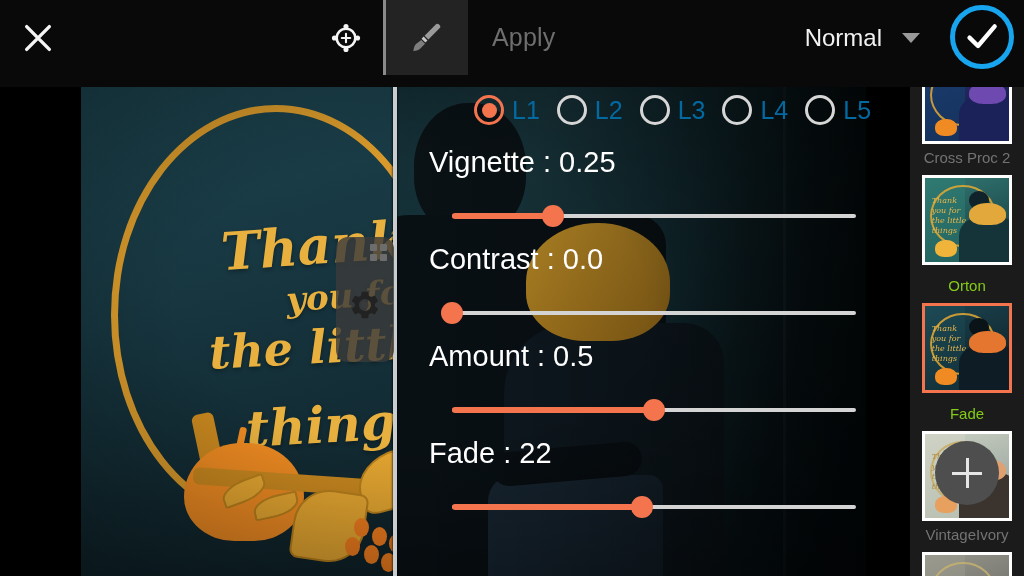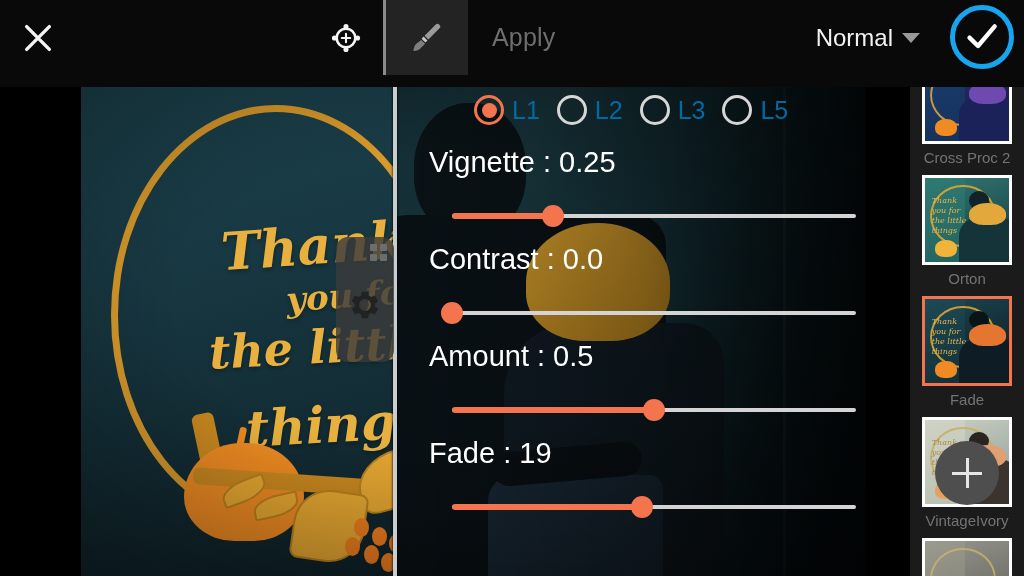--- a/index.html
+++ b/index.html
@@ -34,21 +34,21 @@
     background: #8a8a8a;
   }
   .topbar-text {
     position: absolute; top: 0; height: 75px; line-height: 75px;
     color: #6e6e6e; font-size: 25px; letter-spacing: .2px; cursor: pointer;
   }
   #apply-btn { left: 492px; }
   #reset-btn { left: 622px; }
   #blend-mode {
     position: absolute; right: 104px; top: 0; height: 75px;
-    display: flex; align-items: center; gap: 9px; cursor: pointer;
+    display: flex; align-items: center; gap: 20px; cursor: pointer;
   }
   #blend-mode-label { color: #f2f2f2; font-size: 24px; }
   .caret-down {
     width: 0; height: 0; border-left: 9px solid transparent;
     border-right: 9px solid transparent; border-top: 10px solid #9a9a9a;
   }
   #confirm-btn {
     position: absolute; right: 10px; top: 5px; width: 64px; height: 64px;
     border-radius: 50%; border: 5px solid #18a5ef;
     display: flex; align-items: center; justify-content: center; cursor: pointer;
@@ -212,21 +212,21 @@
   #sidebar-scroll { position: absolute; left: 0; top: -24px; width: 114px; }
   .preset { width: 114px; padding: 3px 0 0 0; }
   .preset-thumb {
     width: 90px; height: 90px; margin: 0 auto; border: 3px solid #fff;
     overflow: hidden; position: relative; cursor: pointer;
   }
   .preset-thumb.selected { border-color: #f4744e; }
   .preset-name {
     text-align: center; color: #737373; font-size: 15px; padding: 5px 0 6px;
   }
-  .preset-name.dim { color: #737373; }
+  .preset-name.dim { color: #84cc16; margin-top: 7px; }
   
   .mini { position: absolute; inset: 0; }
   .mini .ml {
     position: absolute; left: 0; top: 0; width: 52%; height: 100%;
   }
   .mini .mr {
     position: absolute; right: 0; top: 0; width: 52%; height: 100%;
   }
   .mini .arc {
     position: absolute; left: 6%; top: 8%; width: 78%; height: 74%;
@@ -338,20 +338,24 @@
       <div class="layer-opt">
         <span class="layer-ring"></span>
         <span class="layer-lbl">L2</span>
       </div>
       <div class="layer-opt">
         <span class="layer-ring"></span>
         <span class="layer-lbl">L3</span>
       </div>
       <div class="layer-opt">
         <span class="layer-ring"></span>
+        <span class="layer-lbl">L4</span>
+      </div>
+      <div class="layer-opt">
+        <span class="layer-ring"></span>
         <span class="layer-lbl">L5</span>
       </div>
     </div>
 
     <div class="slider-block">
       <div class="slider-label">Vignette : 0.25</div>
       <div class="slider-wrap">
         <div class="slider-track"></div>
         <div class="slider-fill" style="width: 25%;"></div>
         <div class="slider-thumb" style="left: 25%;"></div>
@@ -370,21 +374,21 @@
     <div class="slider-block">
       <div class="slider-label">Amount : 0.5</div>
       <div class="slider-wrap">
         <div class="slider-track"></div>
         <div class="slider-fill" style="width: 50%;"></div>
         <div class="slider-thumb" style="left: 50%;"></div>
       </div>
     </div>
 
     <div class="slider-block">
-      <div class="slider-label">Fade : 19</div>
+      <div class="slider-label">Fade : 22</div>
       <div class="slider-wrap">
         <div class="slider-track"></div>
         <div class="slider-fill" style="width: 47%;"></div>
         <div class="slider-thumb" style="left: 47%;"></div>
       </div>
     </div>
   </div>
 
   <div id="sidebar">
     <div id="sidebar-scroll">

